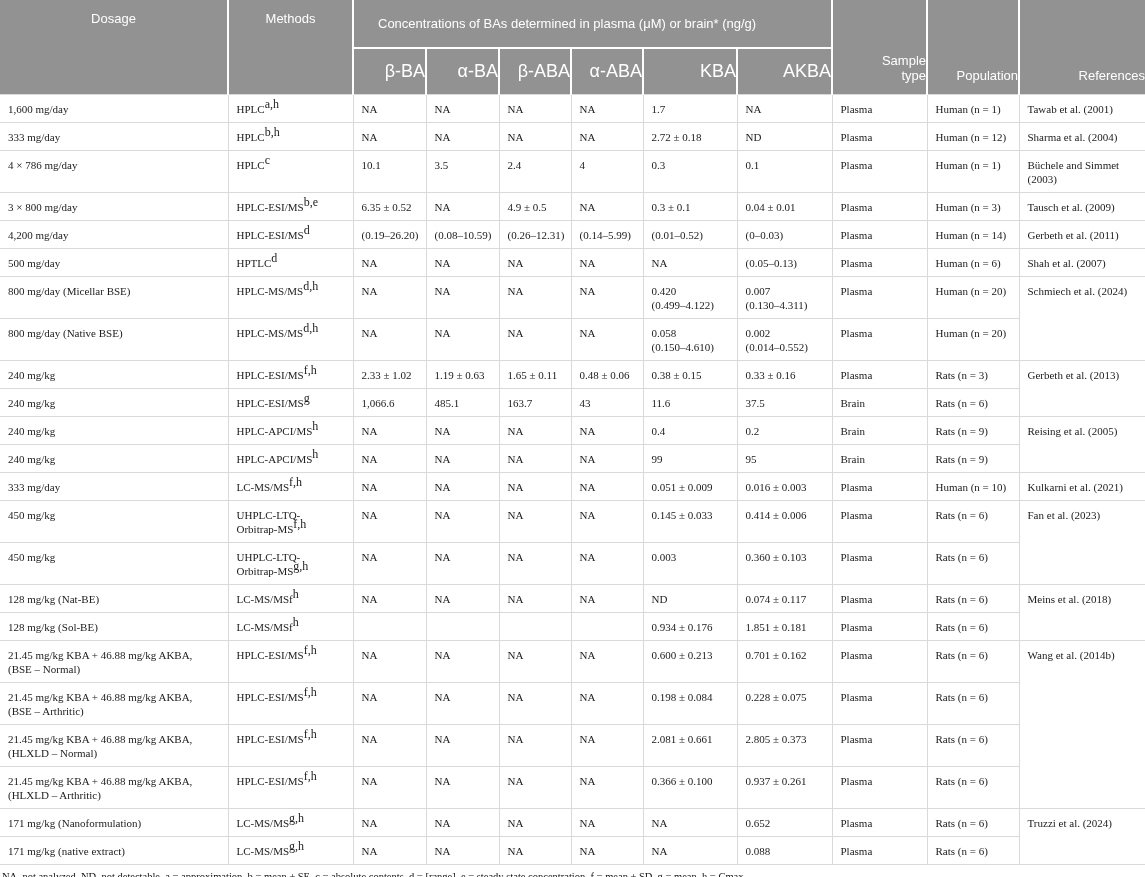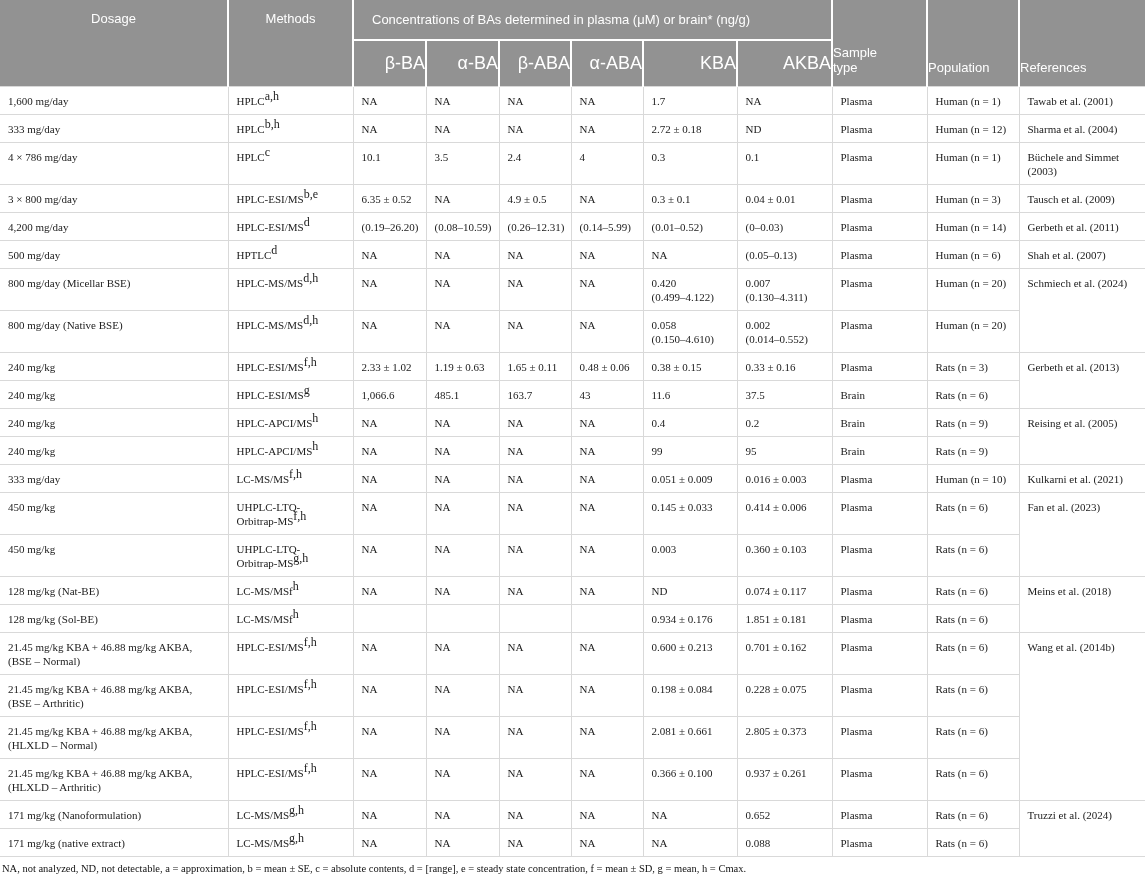--- a/index.html
+++ b/index.html
@@ -8,25 +8,25 @@
   table.ba-table { border-collapse: collapse; table-layout: fixed; width: 1145px; }
 
   
   thead th {
     background: #929292; color: #ffffff;
     font-family: "Liberation Sans", sans-serif;
     font-weight: normal; font-size: 13px;
     border: none; border-right: 2px solid #ffffff;
     padding: 0; white-space: pre-line;
   }
-  thead tr.hr1 { height: 40px; }
+  thead tr.hr1 { height: 48px; }
   thead tr.hr2 { height: 46px; }
   th.h-top    { vertical-align: top; padding-top: 11px; text-align: center; }
-  th.h-bottom { vertical-align: bottom; padding-bottom: 11px; text-align: left; line-height: 15px; }
-  th.h-title  { vertical-align: middle; text-align: left; padding-left: 18px;
+  th.h-bottom { vertical-align: bottom; padding-bottom: 11px; text-align: right; line-height: 15px; }
+  th.h-title  { vertical-align: middle; text-align: left; padding-left: 24px;
                 border-bottom: 2px solid #ffffff; }
   th.h-sub    { vertical-align: middle; text-align: right; font-size: 18px; }
   th.h-last   { border-right: none; }
 
   
   tbody td {
     border: 1px solid #d9d9d9;
     font-size: 11px; line-height: 14px;
     vertical-align: top; text-align: left;
     padding: 7px 6px 6px 8px;

